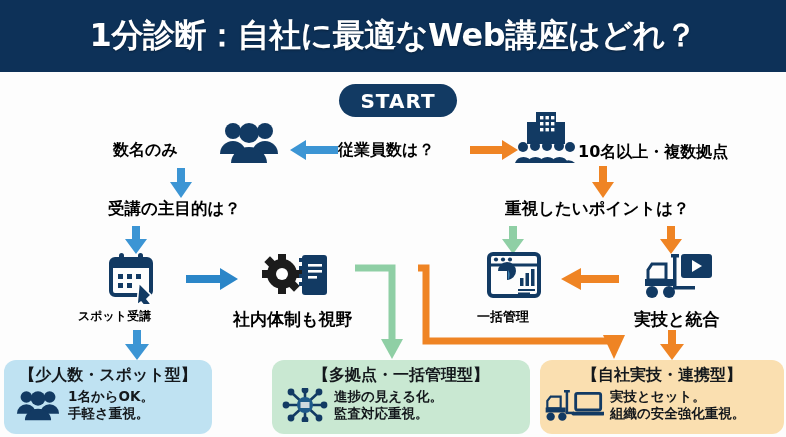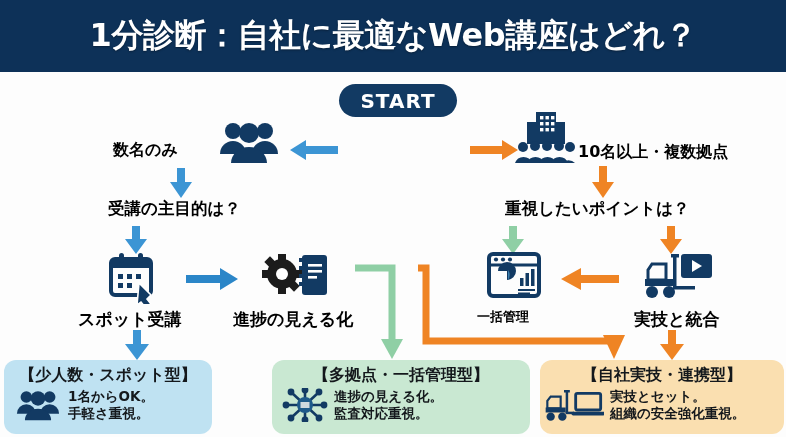--- a/index.html
+++ b/index.html
@@ -103,20 +103,21 @@
 <div id="root">
 
   <div class="header">
     <div class="header-title">1分診断：自社に最適なWeb講座はどれ？</div>
   </div>
 
   <div class="start-pill">
     <span>START</span>
   </div>
 
+  <div class="flabel" style="left:338px; top:140px; font-size:16px;">従業員数は？</div>
 
   <div class="icon" style="left:290px; top:140px;">
     <svg width="48" height="20" viewBox="0 0 48 20">
       <path d="M48 6 H16 V0 L0 10 L16 20 V14 H48 Z" fill="#3c95d4"></path>
     </svg>
   </div>
 
   <div class="icon" style="left:470px; top:140px;">
     <svg width="48" height="20" viewBox="0 0 48 20">
       <path d="M0 6 H32 V0 L48 10 L32 20 V14 H0 Z" fill="#ef8424"></path>
@@ -203,21 +204,21 @@
       <rect x="11" y="1" width="5" height="10" rx="2.5" fill="#123a63"></rect>
       <rect x="30" y="1" width="5" height="10" rx="2.5" fill="#123a63"></rect>
       <rect x="10" y="22" width="5" height="5" fill="#123a63"></rect>
       <rect x="19" y="22" width="5" height="5" fill="#123a63"></rect>
       <rect x="28" y="22" width="5" height="5" fill="#123a63"></rect>
       <rect x="10" y="31" width="5" height="5" fill="#123a63"></rect>
       <rect x="19" y="31" width="5" height="5" fill="#123a63"></rect>
       <path d="M31 31 l12 12 l-4 4 l4 5 l-6 3 l-4 -5 l-4 3 z" fill="#123a63" stroke="#ffffff" stroke-width="1.6"></path>
     </svg>
   </div>
-  <div class="flabel" style="left:78px; top:308px; font-size:17px;">スポット受講</div>
+  <div class="flabel" style="left:78px; top:308px; font-size:12px;">スポット受講</div>
 
   <div class="icon" style="left:186px; top:268px;">
     <svg width="52" height="22" viewBox="0 0 52 22">
       <path d="M0 7 H34 V0 L52 11 L34 22 V15 H0 Z" fill="#2b86c8"></path>
     </svg>
   </div>
 
   <div class="icon" style="left:262px; top:252px;">
     <svg width="68" height="48" viewBox="0 0 68 48">
       <g fill="#1c1c1c">
@@ -233,21 +234,21 @@
       <rect x="40" y="3" width="25" height="40" rx="3" fill="#123a63"></rect>
       <rect x="37" y="6" width="5" height="4" fill="#123a63"></rect>
       <rect x="37" y="14" width="5" height="4" fill="#123a63"></rect>
       <rect x="37" y="22" width="5" height="4" fill="#123a63"></rect>
       <rect x="37" y="30" width="5" height="4" fill="#123a63"></rect>
       <rect x="46" y="12" width="14" height="2.6" fill="#ffffff"></rect>
       <rect x="46" y="18" width="14" height="2.6" fill="#ffffff"></rect>
       <rect x="46" y="24" width="9" height="2.6" fill="#ffffff"></rect>
     </svg>
   </div>
-  <div class="flabel" style="left:233px; top:308px; font-size:17px;">進捗の見える化</div>
+  <div class="flabel" style="left:233px; top:308px; font-size:17px;">社内体制も視野</div>
 
   <div class="icon" style="left:487px; top:252px;">
     <svg width="54" height="46" viewBox="0 0 54 46">
       <rect x="2" y="2" width="50" height="42" rx="4" fill="none" stroke="#123a63" stroke-width="4"></rect>
       <line x1="2" y1="13" x2="52" y2="13" stroke="#123a63" stroke-width="3"></line>
       <circle cx="9" cy="7.5" r="2.1" fill="#123a63"></circle>
       <circle cx="16" cy="7.5" r="2.1" fill="#123a63"></circle>
       <circle cx="23" cy="7.5" r="2.1" fill="#123a63"></circle>
       <path d="M20 28 A9 9 0 1 0 11 19 L20 19 Z" fill="#123a63"></path>
       <path d="M21 18 A9 9 0 0 1 21 28 Z" fill="#3c7fae"></path>

